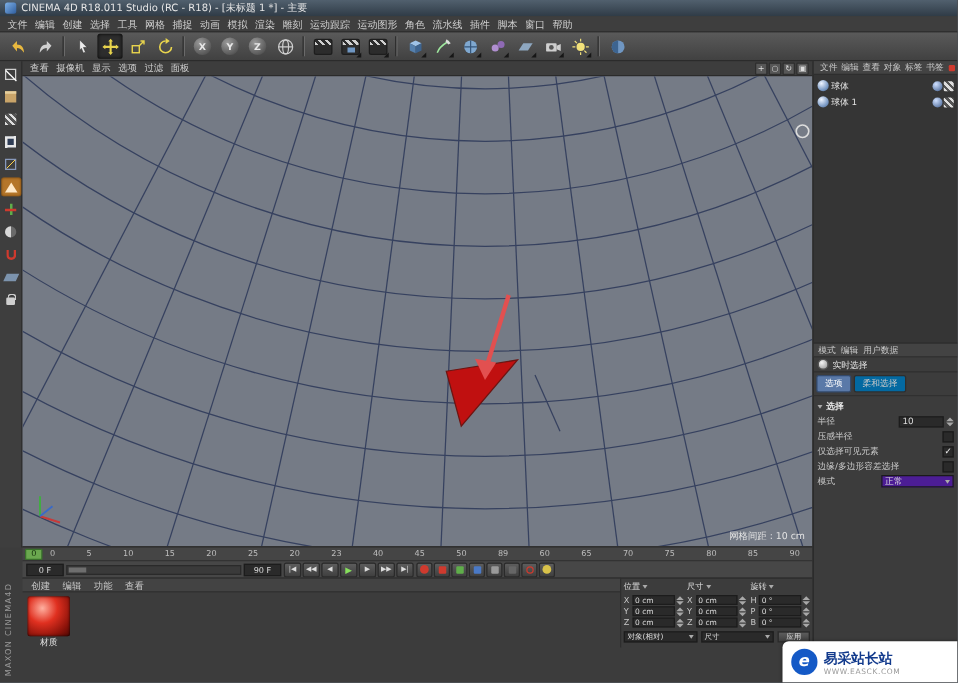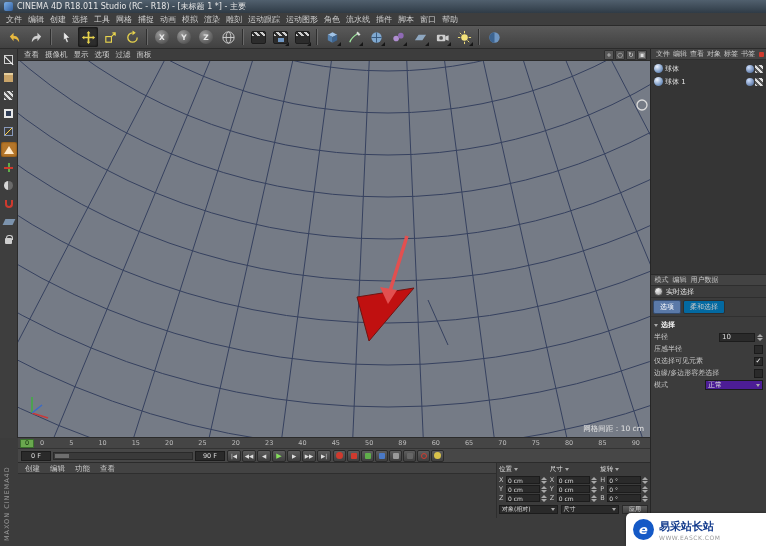--- a/index.html
+++ b/index.html
@@ -500,20 +500,27 @@
   </div>
 
   <div class="materials" data-name="material-manager">
     <div class="mat-menus" data-name="material-menubar">
 
     <span data-name="material-menu-item">创建</span>
         <span data-name="material-menu-item">编辑</span>
         <span data-name="material-menu-item">功能</span>
         <span data-name="material-menu-item">查看</span>
       </div>
+    <div>
+
+        <div data-name="material-item">
+          <div class="mat-thumb" data-name="material-thumbnail"></div>
+          <div class="mat-label" data-name="material-name">材质</div>
+        </div>
+      </div>
   </div>
 
   <div class="coords" data-name="coordinates-manager">
     <div class="coords-grid">
       <div data-name="coords-position-group">
         <div class="cgroup-title">
             <span data-name="coords-position-title">位置</span>
             <span class="darr" data-name="dropdown-arrow-icon"></span>
           </div>
         <div>

